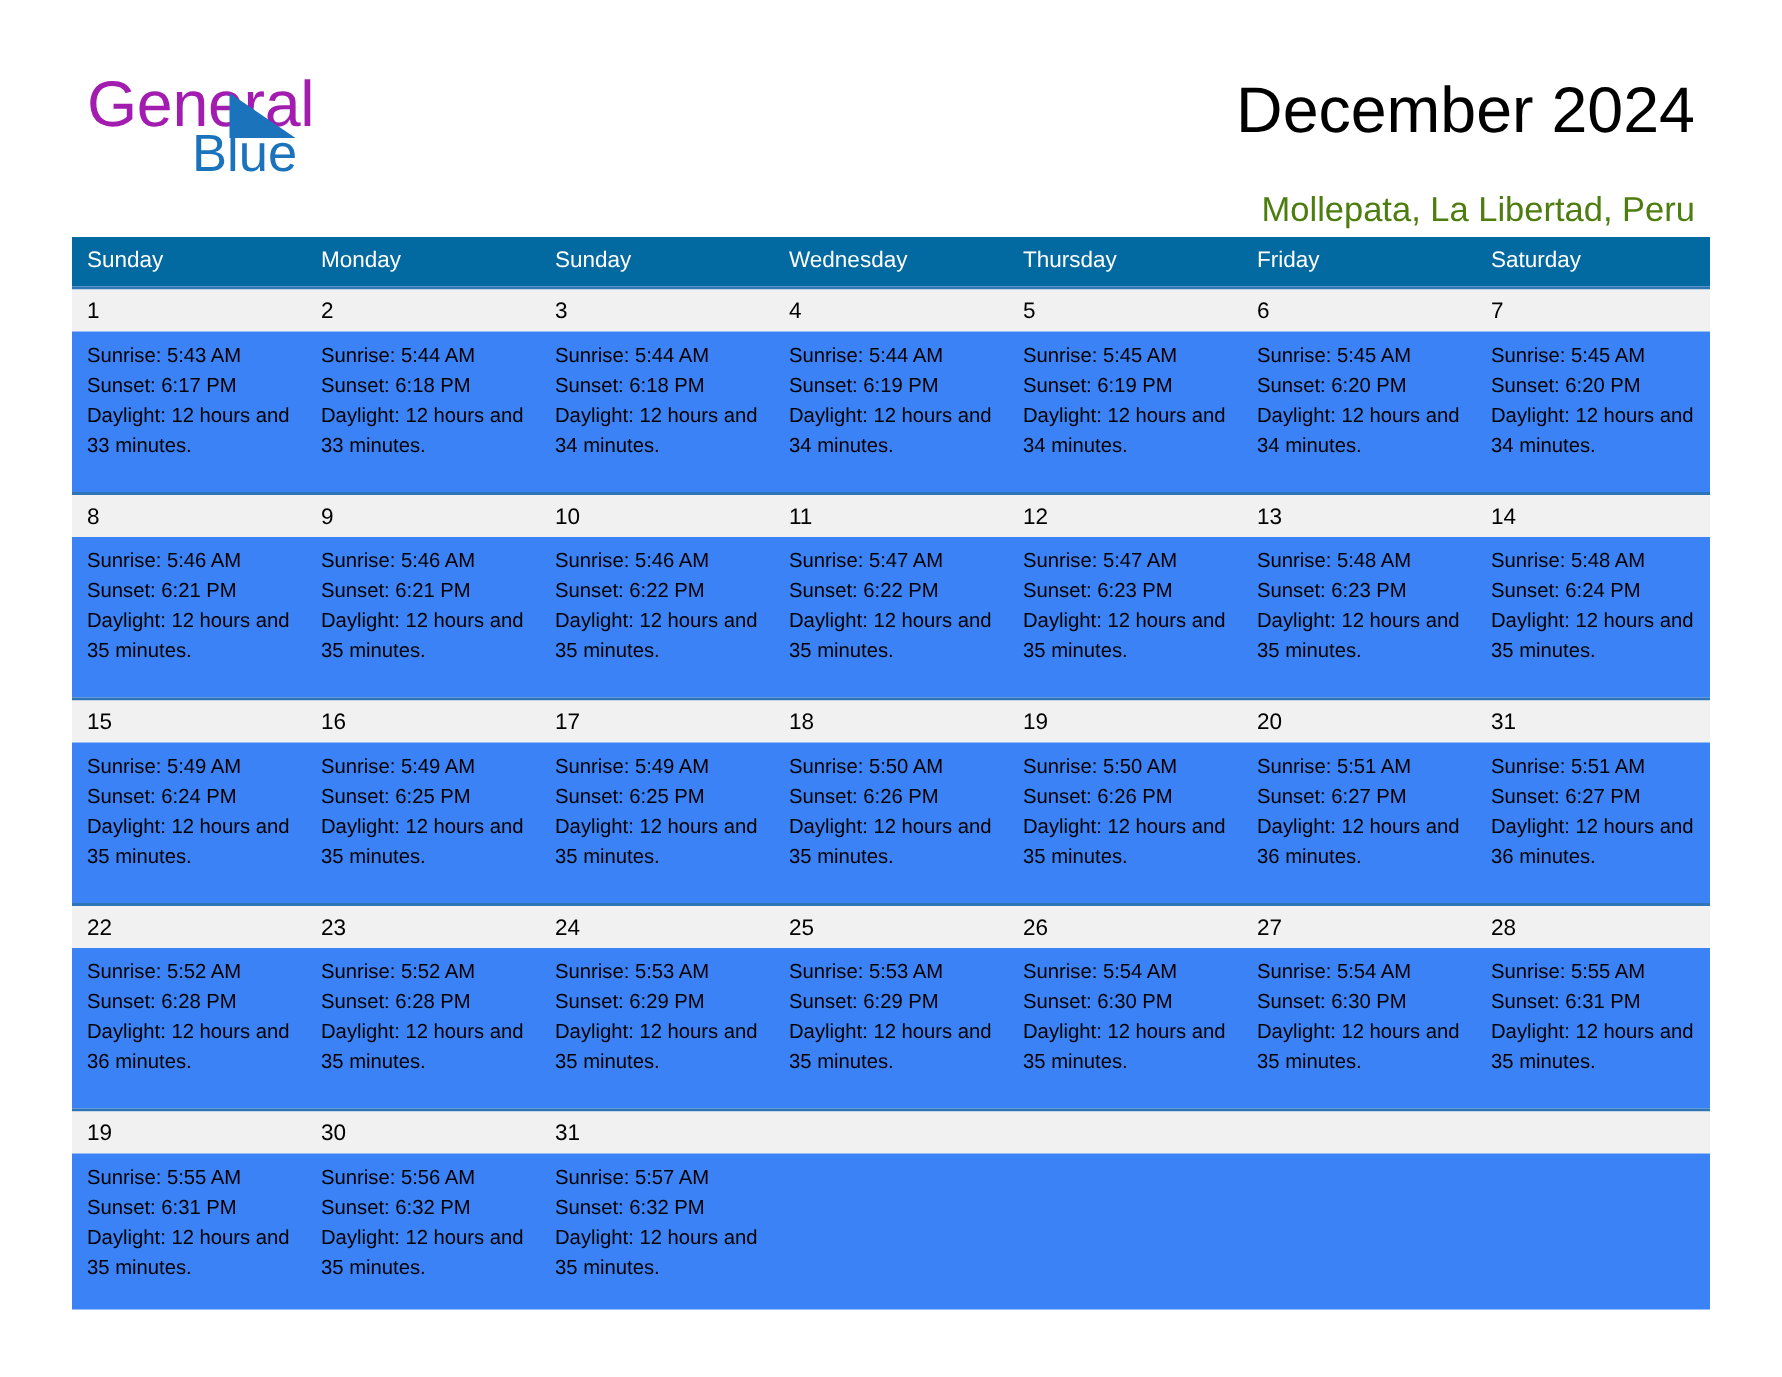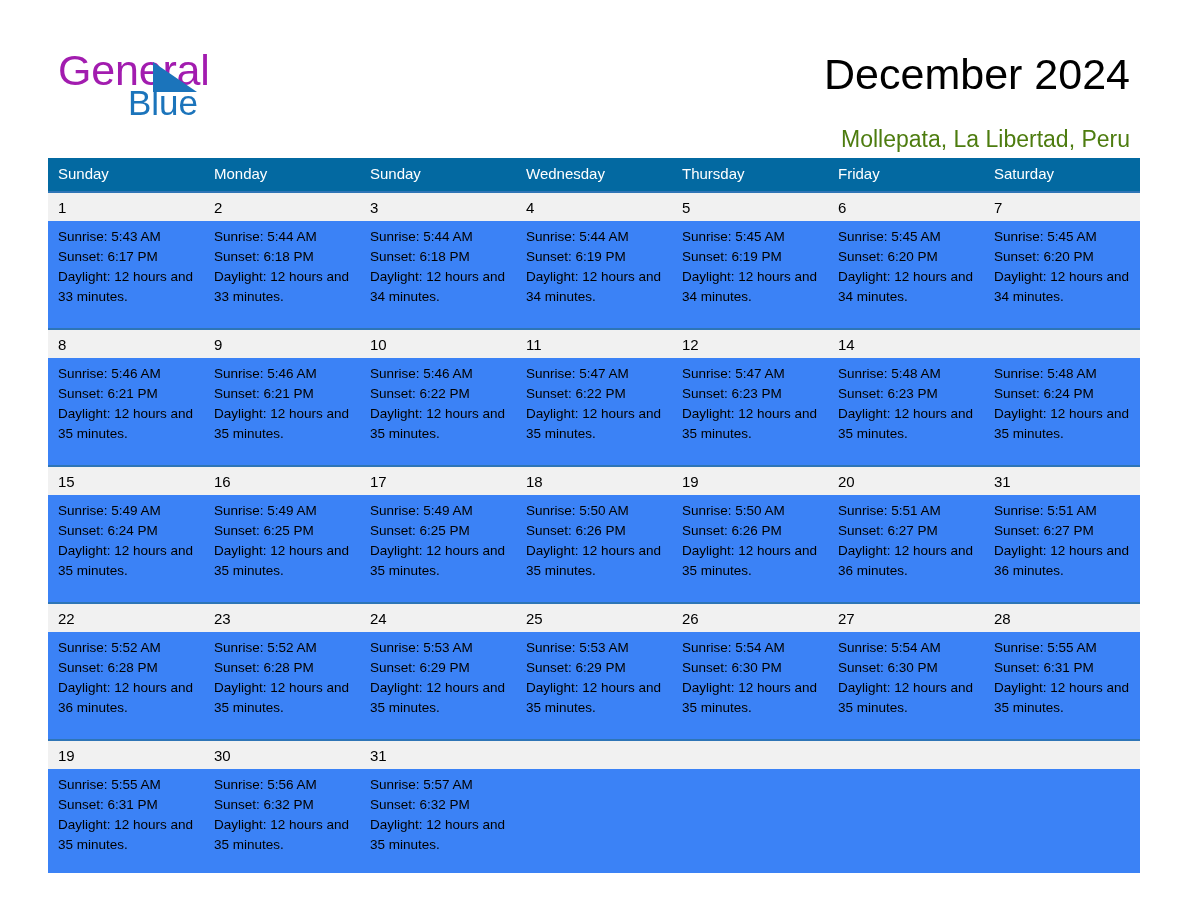--- a/index.html
+++ b/index.html
@@ -240,20 +240,21 @@
       </div>
     </div>
 
     <div class="week-row">
       <div class="daynum-strip">
         <div class="daynum-cell">8</div>
         <div class="daynum-cell">9</div>
         <div class="daynum-cell">10</div>
         <div class="daynum-cell">11</div>
         <div class="daynum-cell">12</div>
+        <div class="daynum-cell">13</div>
         <div class="daynum-cell">14</div>
       </div>
       <div class="detail-strip">
         <div class="detail-cell">
           <div>Sunrise: 5:46 AM</div>
           <div>Sunset: 6:21 PM</div>
           <div class="daylight-line">Daylight: 12 hours and 35 minutes.</div>
         </div>
         <div class="detail-cell">
           <div>Sunrise: 5:46 AM</div>

